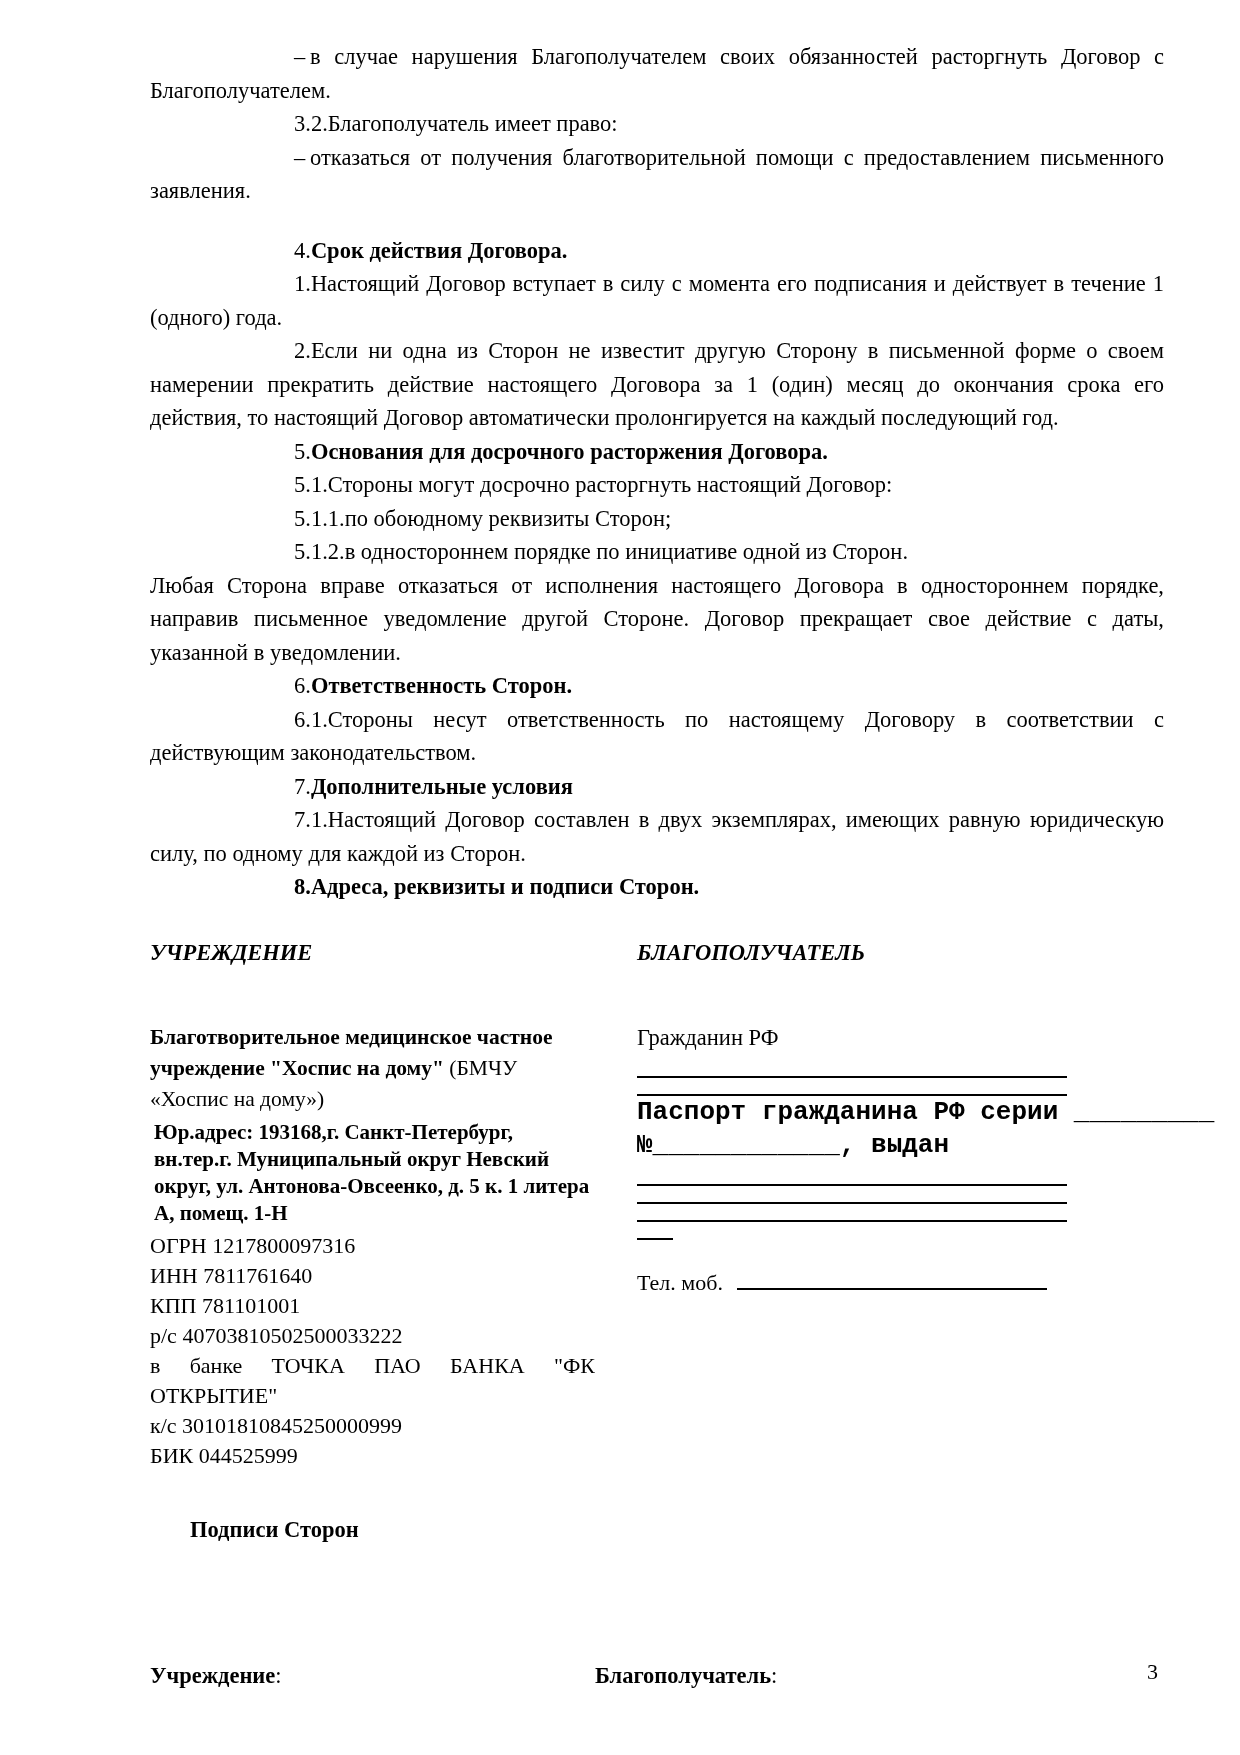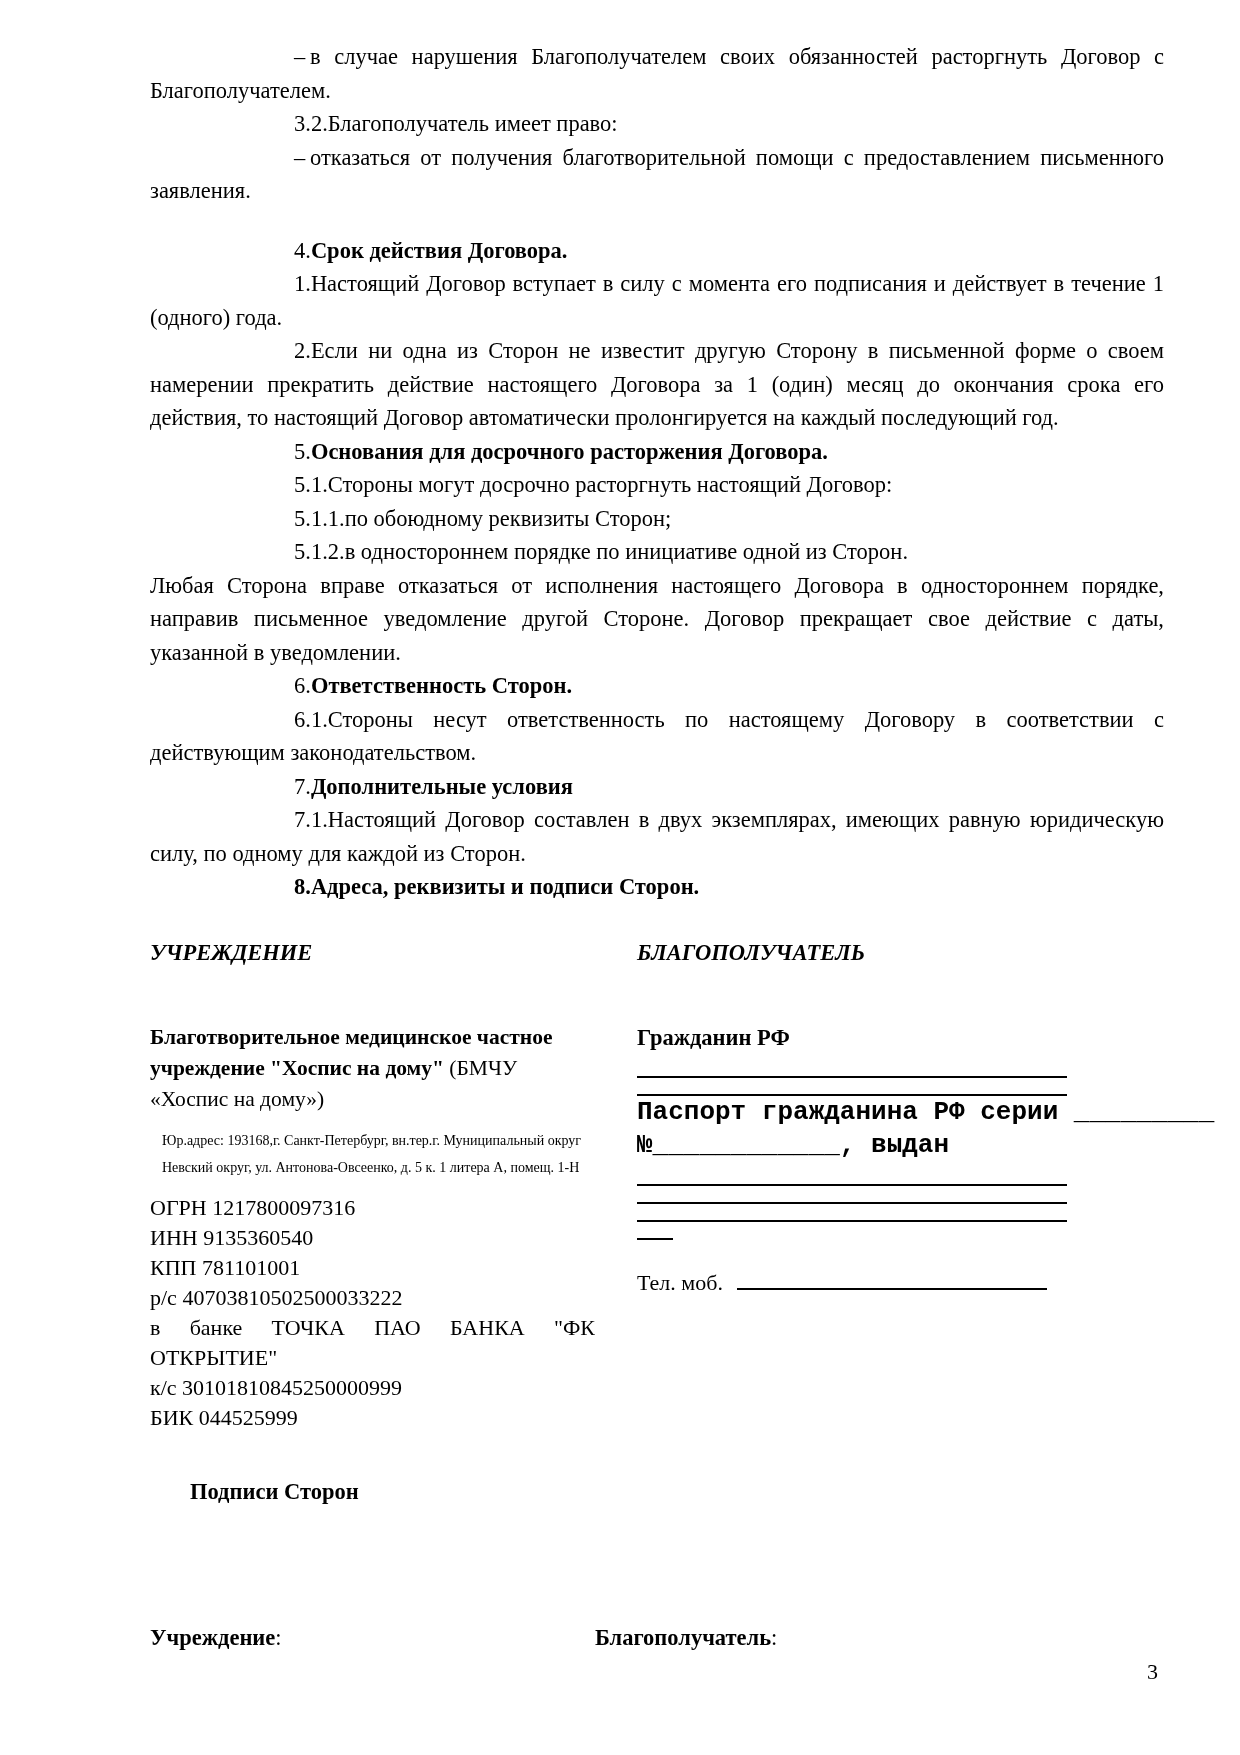--- a/index.html
+++ b/index.html
@@ -86,35 +86,36 @@
   .org-name {
     font-weight: bold;
     font-size: 21.5px;
     line-height: 31px;
     margin: 0;
   }
   .org-name .reg {
     font-weight: normal;
   }
   .addr {
-    font-size: 14px;
+    font-size: 21px;
     line-height: 27px;
-    margin: 12px;
+    margin: 4px;
+    font-weight: bold;
   }
   .req {
     font-size: 22px;
     line-height: 30px;
     margin: 0;
   }
   .req.just {
     text-align: justify;
     text-justify: inter-word;
   }
   .cit {
-    font-weight: bold;
+    font-weight: normal;
     font-size: 22.5px;
     line-height: 32px;
     margin: 0;
   }
   .rule {
     border-bottom: 2.2px solid #000;
     height: 0;
     margin: 0;
   }
   .rule-full { width: 430px; }
@@ -211,21 +212,21 @@
     </div>
 
     <div class="party-gap"></div>
 
     <div class="cols">
 
       <div class="col-left">
         <p class="org-name"><span>Благотворительное медицинское частное учреждение "Хоспис на дому"</span><span class="reg"> (БМЧУ «Хоспис на дому»)</span></p>
         <p class="addr">Юр.адрес: 193168,г. Санкт-Петербург, вн.тер.г. Муниципальный округ  Невский округ, ул. Антонова-Овсеенко, д. 5 к. 1 литера А, помещ. 1-Н</p>
         <p class="req">ОГРН 1217800097316</p>
-        <p class="req">ИНН 9135360540</p>
+        <p class="req">ИНН 7811761640</p>
         <p class="req">КПП 781101001</p>
         <p class="req">р/с 40703810502500033222</p>
         <p class="req just">в банке ТОЧКА ПАО БАНКА "ФК ОТКРЫТИЕ"</p>
         <p class="req">к/с 30101810845250000999</p>
         <p class="req">БИК 044525999</p>
       </div>
 
       <div class="col-spacer"></div>
 
       <div class="col-right">

